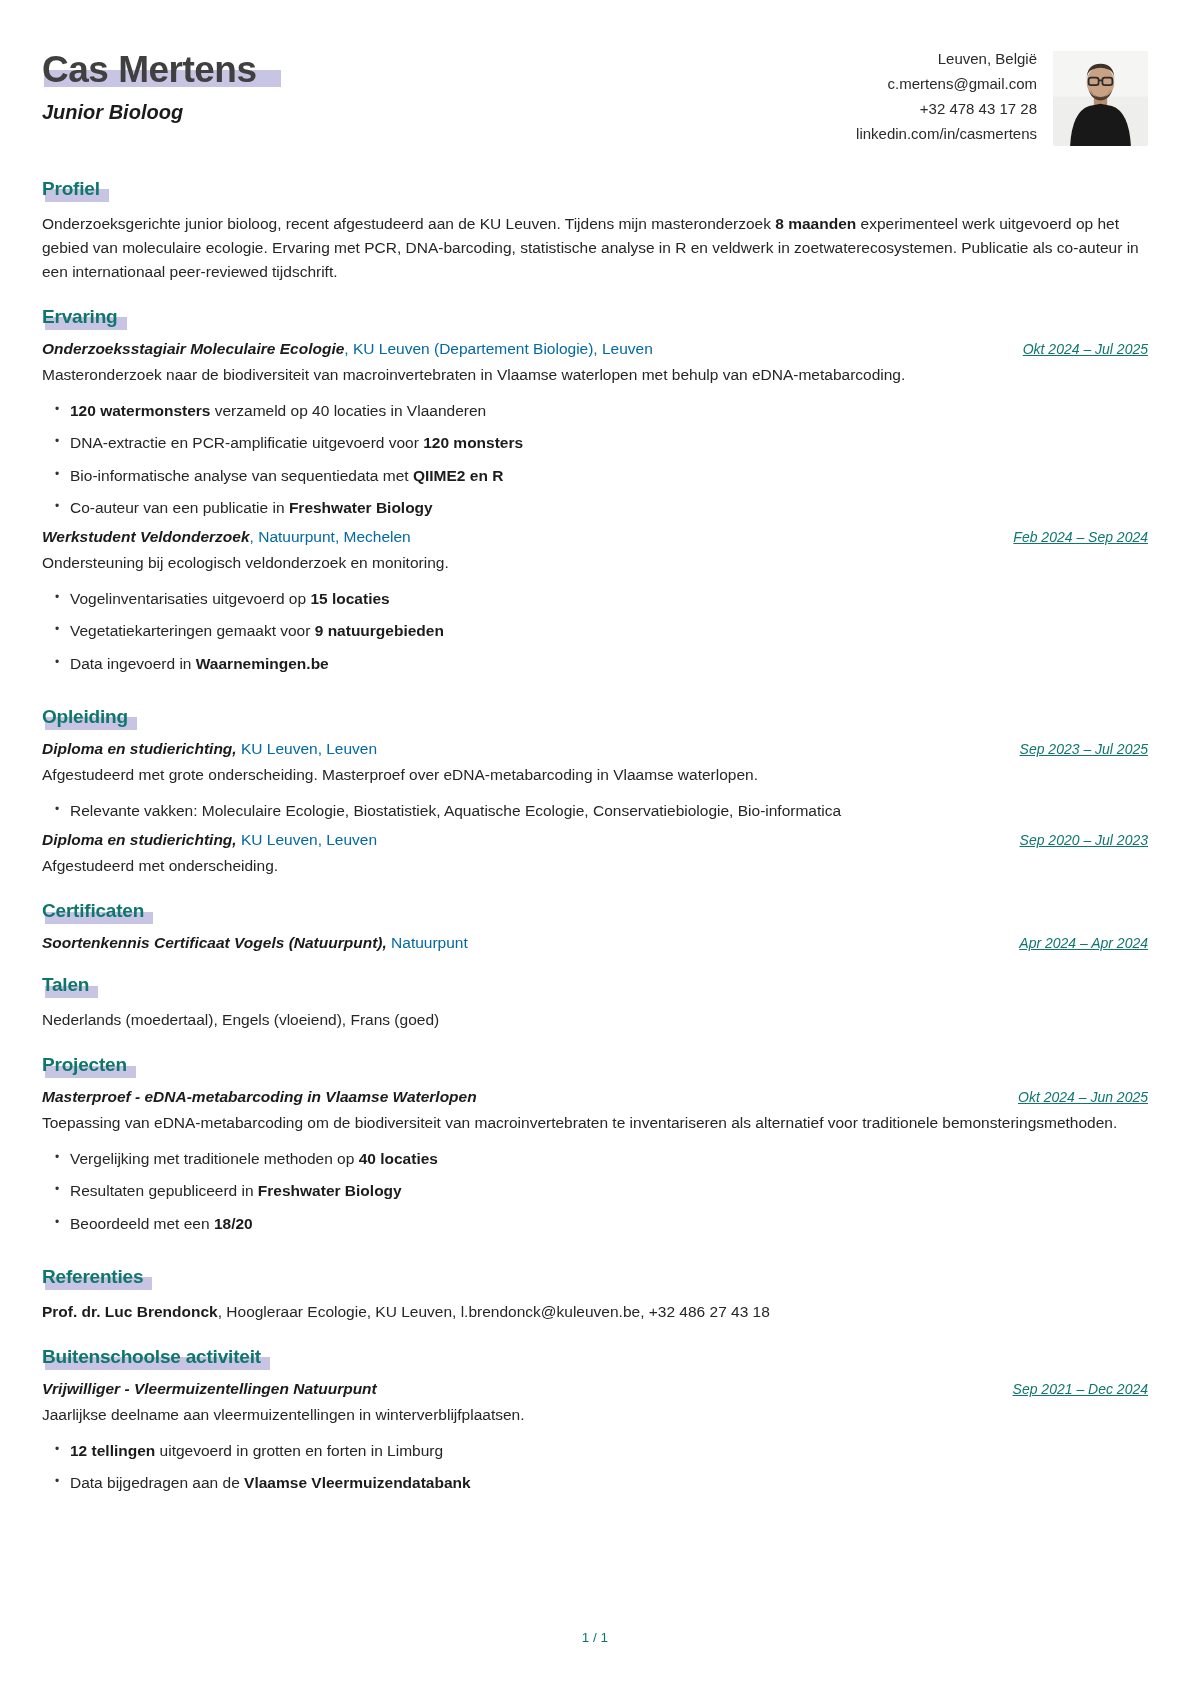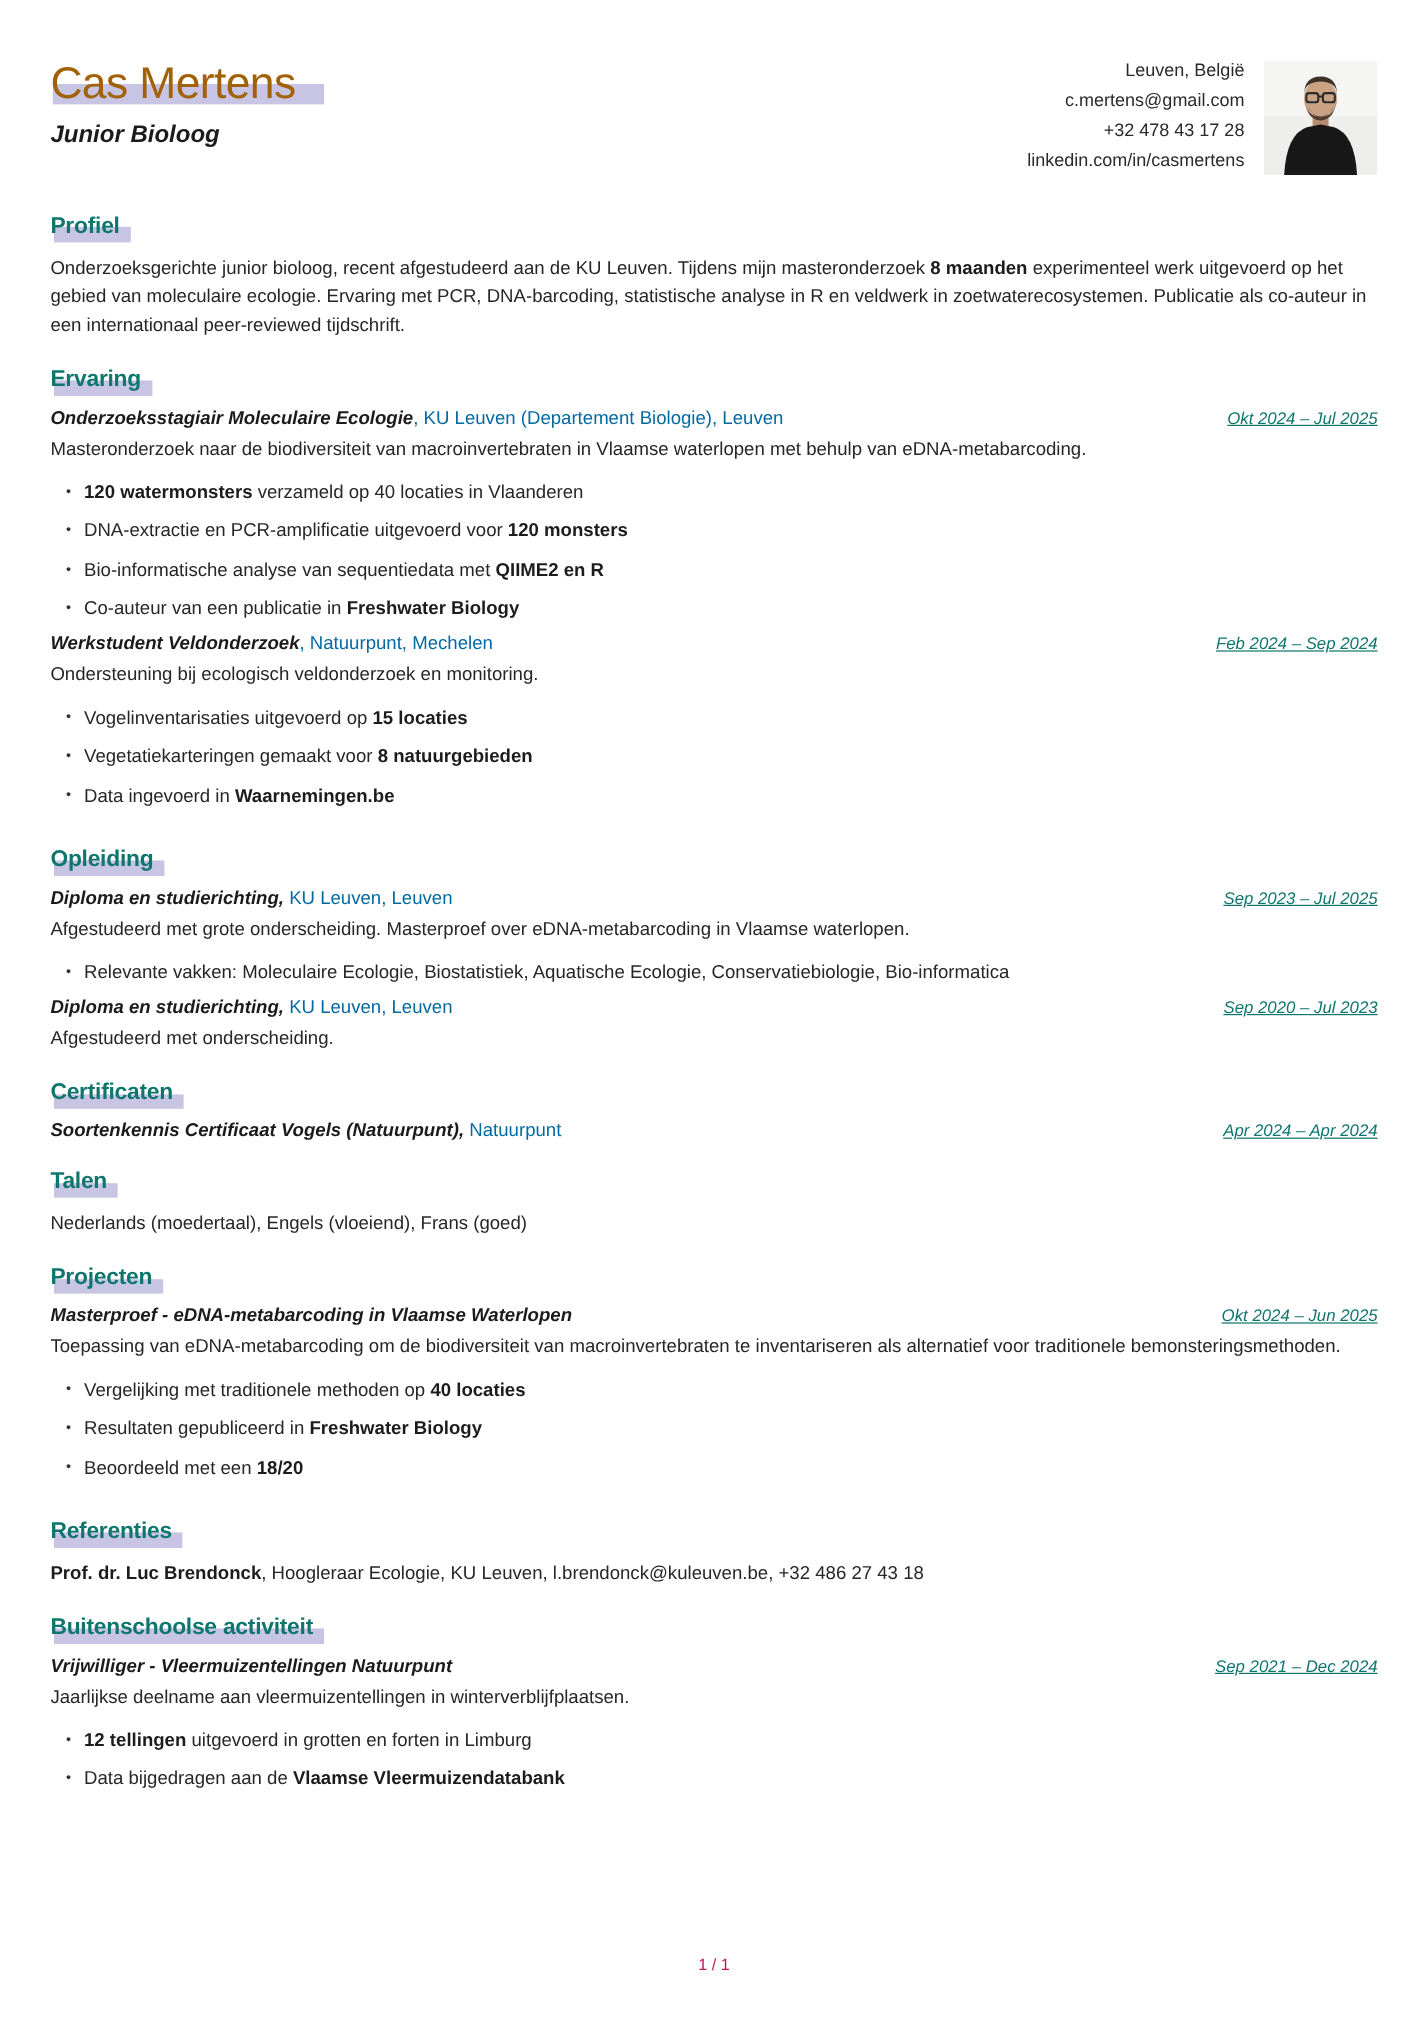--- a/index.html
+++ b/index.html
@@ -17,23 +17,23 @@
     padding: 42px 42px 38px 42px;
     display: flex;
     flex-direction: column;
   }
 
   
   .header { display: flex; justify-content: space-between; align-items: flex-start; margin-bottom: 10px; }
   .header-left { padding-top: 8px; }
   .name {
     font-size: 37px;
-    font-weight: 400;
+    font-weight: 700;
     letter-spacing: -0.5px;
-    color: #a16207;
+    color: #404040;
     line-height: 1.1;
   }
   .hl { position: relative; z-index: 0; display: inline-block; }
   .hl::before {
     content: "";
     position: absolute;
     z-index: -1;
     background: #c8c4e3;
     left: 3px; right: -9px; top: 52%; bottom: -2px;
   }
@@ -103,21 +103,21 @@
     color: #333;
   }
 
   .ref { font-size: 15.5px; line-height: 1.55; color: #262626; margin-top: 2px; }
 
   
   .footer {
     margin-top: auto;
     text-align: center;
     font-size: 13.5px;
-    color: #be185d;
+    color: #0f766e;
     padding-top: 30px;
   }
 </style>
 </head>
 <body>
 
 <div class="page">
 
   <div class="header">
     <div class="header-left">
@@ -172,21 +172,21 @@
     </div>
 
     <div class="entry">
       <div class="entry-head">
         <p><span class="etitle">Werkstudent Veldonderzoek</span><span class="esub">, Natuurpunt, Mechelen</span></p>
         <span class="edate">Feb 2024 – Sep 2024</span>
       </div>
       <p class="edesc">Ondersteuning bij ecologisch veldonderzoek en monitoring.</p>
       <ul class="blist">
         <li><span>Vogelinventarisaties uitgevoerd op </span><b>15 locaties</b><span></span></li>
-        <li><span>Vegetatiekarteringen gemaakt voor </span><b>8 natuurgebieden</b><span></span></li>
+        <li><span>Vegetatiekarteringen gemaakt voor </span><b>9 natuurgebieden</b><span></span></li>
         <li><span>Data ingevoerd in </span><b>Waarnemingen.be</b><span></span></li>
       </ul>
     </div>
   </section>
 
   <section>
     <h2 class="sec-h"><span class="hl">Opleiding</span></h2>
 
     <div class="entry">
       <div class="entry-head">

